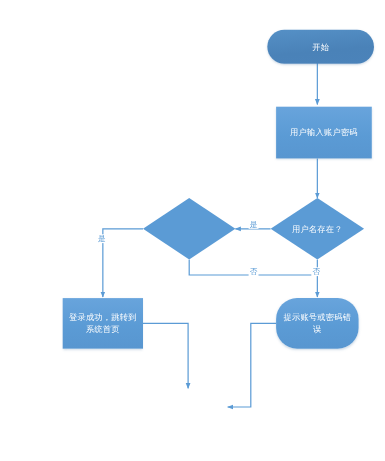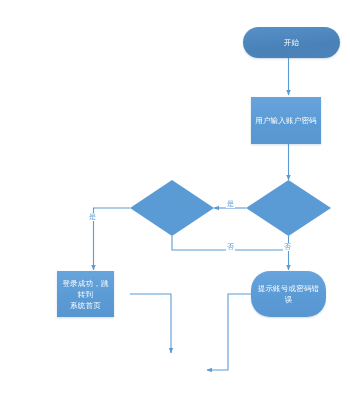--- a/index.html
+++ b/index.html
@@ -108,37 +108,38 @@
       <path d="M 130 294 L 171 294 L 171 353"></path>
 
       <path d="M 251 294 L 228 294 L 228 370 L 207 370"></path>
     </g>
   </svg>
 
   <div class="node term" style="left:243px; top:27px; width:97px; height:31px;">
     <span class="label">开始</span>
   </div>
 
-  <div class="node proc" style="left:251px; top:97px; width:70px; height:47px;">
+  <div class="node proc" style="left:251px; top:97px; width:87px; height:47px;">
     <span class="label">用户输入账户密码</span>
   </div>
 
   <div class="node dec" style="left:246px; top:180px; width:85px; height:56px;">
     <svg class="diamond-bg" viewBox="0 0 85 56" preserveAspectRatio="none">
       <polygon points="42.5,0 85,28 42.5,56 0,28" fill="#5B9BD5"></polygon>
     </svg>
+    <span class="label">用户名存在？</span>
   </div>
 
   <div class="node dec" style="left:130px; top:180px; width:84px; height:56px;">
     <svg class="diamond-bg" viewBox="0 0 84 56" preserveAspectRatio="none">
       <polygon points="42,0 84,28 42,56 0,28" fill="#5B9BD5"></polygon>
     </svg>
   </div>
 
-  <div class="node proc" style="left:57px; top:271px; width:57px; height:46px;">
+  <div class="node proc" style="left:57px; top:271px; width:73px; height:46px;">
     <span class="label">登录成功，跳转到
 系统首页</span>
   </div>
 
   <div class="node proc" style="left:251px; top:271px; width:75px; height:46px;border-radius:19px;">
     <span class="label">提示账号或密码错
 误</span>
   </div>
 
 

